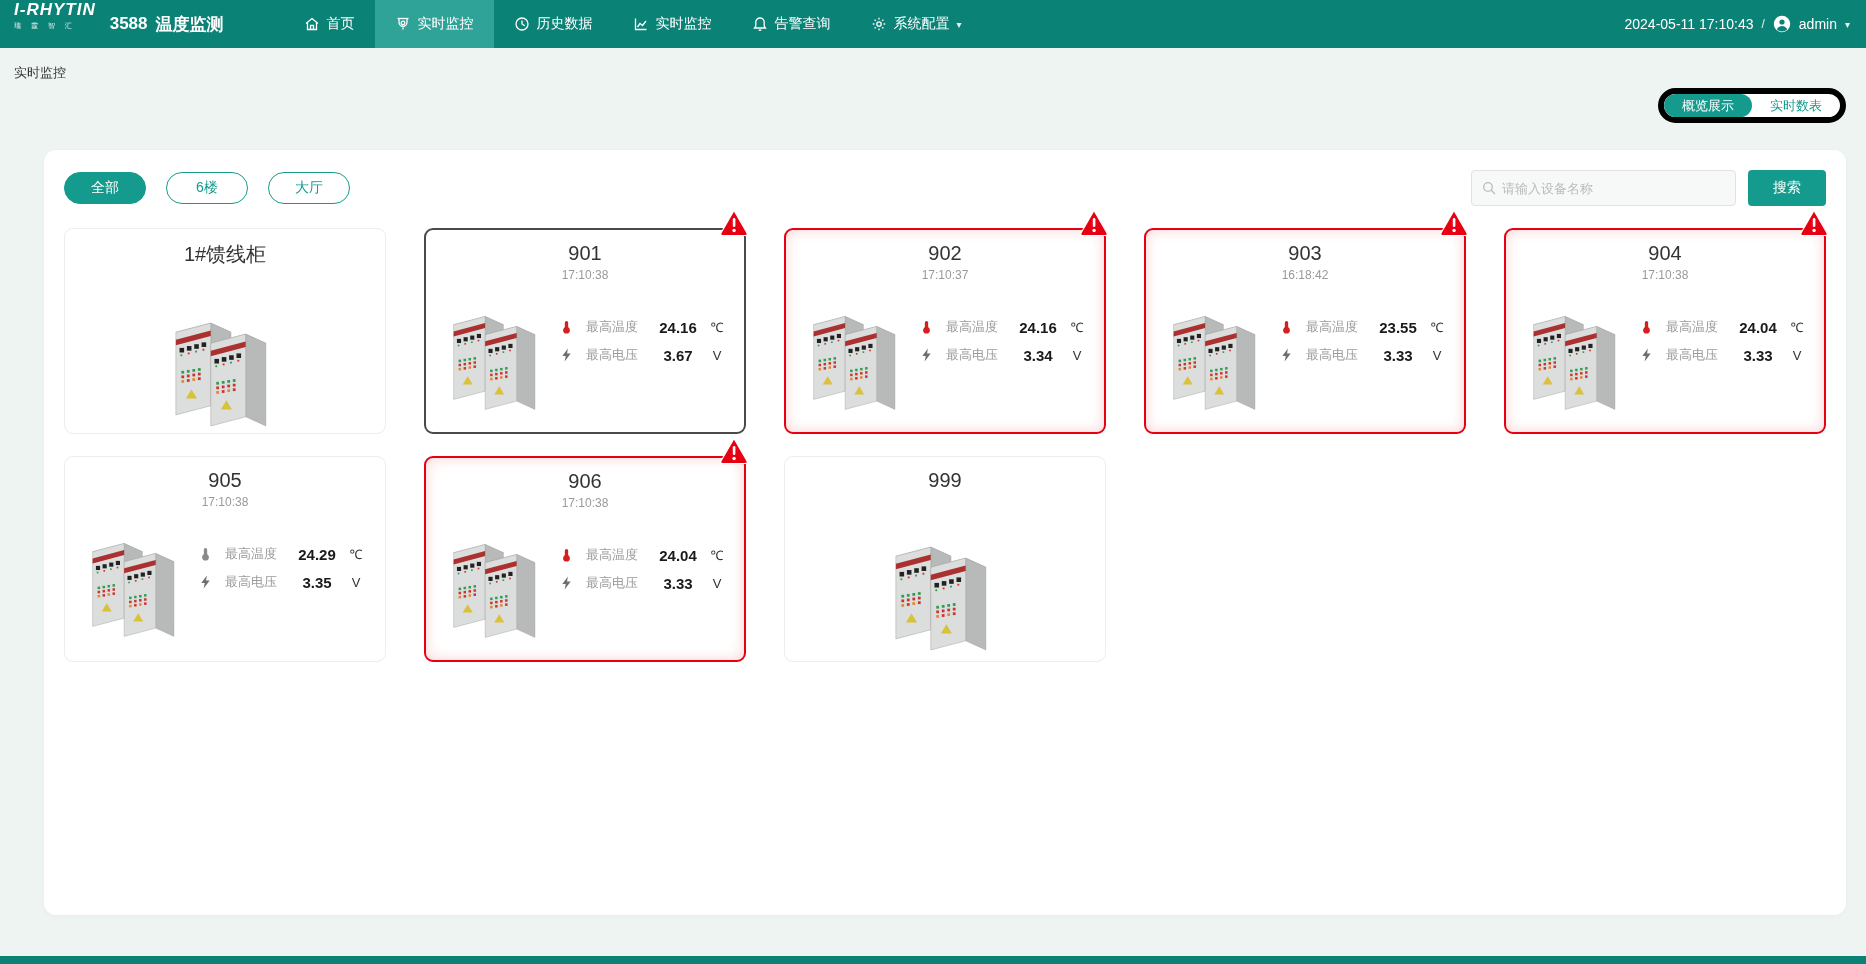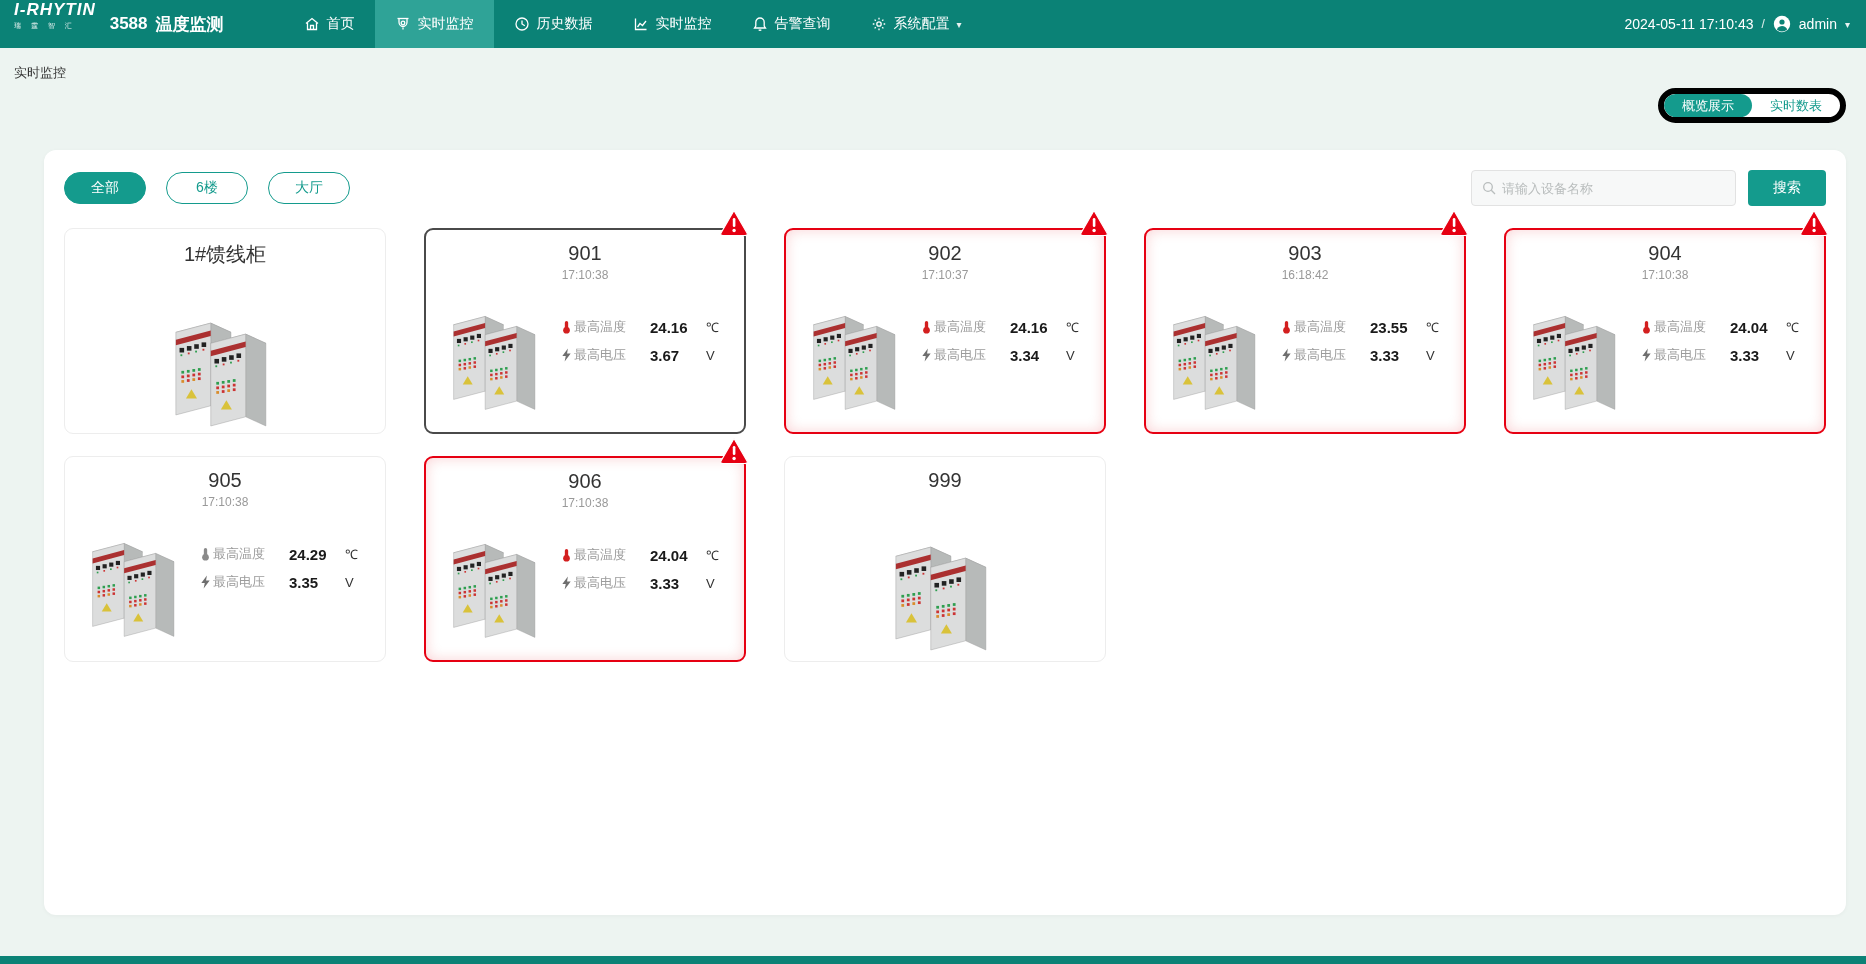--- a/index.html
+++ b/index.html
@@ -85,21 +85,21 @@
   .card.alarm {
     border:2px solid #e60012;
     box-shadow:inset 0 0 14px rgba(230,0,18,.18);
   }
   .card-title { text-align:center; font-size:20px; color:#333; margin-top:12px; }
   .card-time { text-align:center; font-size:12px; color:#999; margin-top:3px; height:14px; }
   .card-body { display:flex; align-items:flex-start; margin-top:2px; }
   .card.simple .card-body { justify-content:center; margin-top:4px; }
   .cabinet { width:112px; height:128px; margin-left:16px; flex:0 0 auto; }
   .card.simple .cabinet { width:124px; height:138px; margin-left:0; }
-  .readings { display:grid; grid-template-columns:16px 76px 56px 22px; row-gap:10px; align-items:center; margin:34px 0 0 4px; }
+  .readings { display:grid; grid-template-columns:16px 76px 56px 22px; row-gap:10px; align-items:center; margin:34px 0 0 4px;text-align:center; }
   .r-icon { display:flex; align-items:center; justify-content:center; }
   .r-icon svg { width:13px; height:14px; }
   .r-label { font-size:13px; color:#9b9b9b; }
   .r-value { font-size:15px; font-weight:bold; color:#1a1a1a; }
   .r-unit { font-size:13px; color:#333; }
   .alarm-badge { position:absolute; top:-21px; right:-5px; width:30px; height:28px; z-index:3; }
 
   
   .footer-bar { position:absolute; left:0; bottom:0; width:100%; height:8px; background:#0b8276; }
   .hidden-defs { position:absolute; width:0; height:0; overflow:hidden; }

